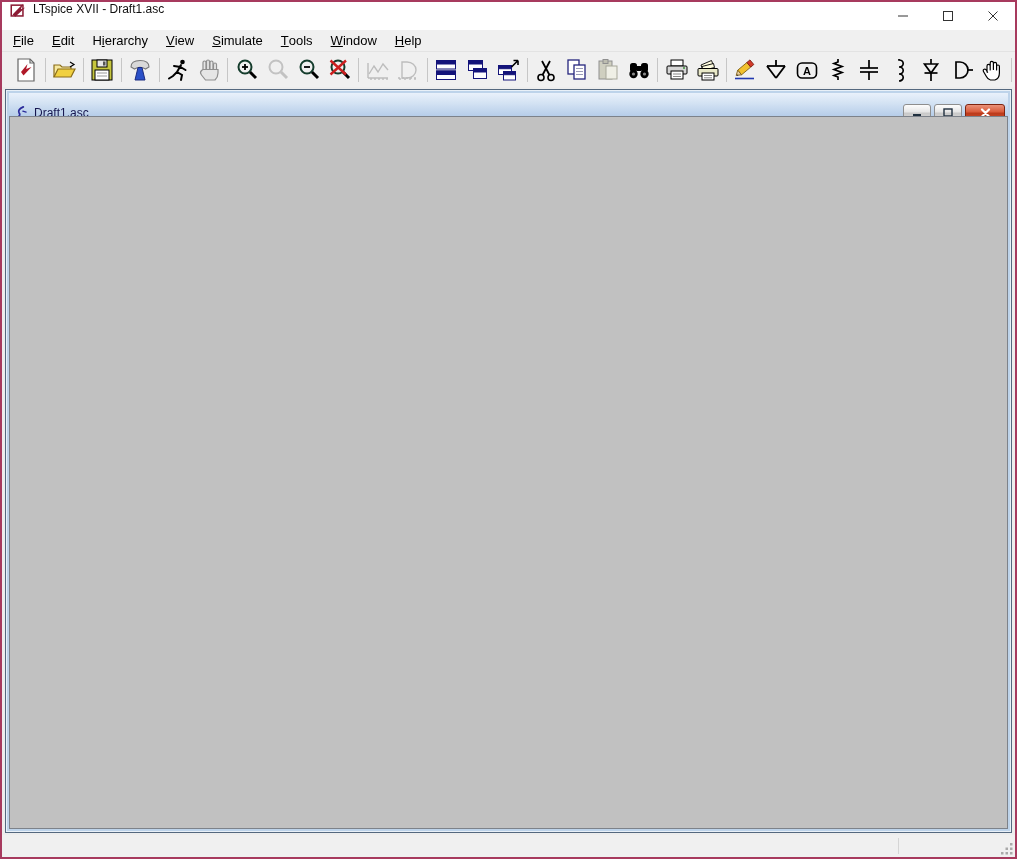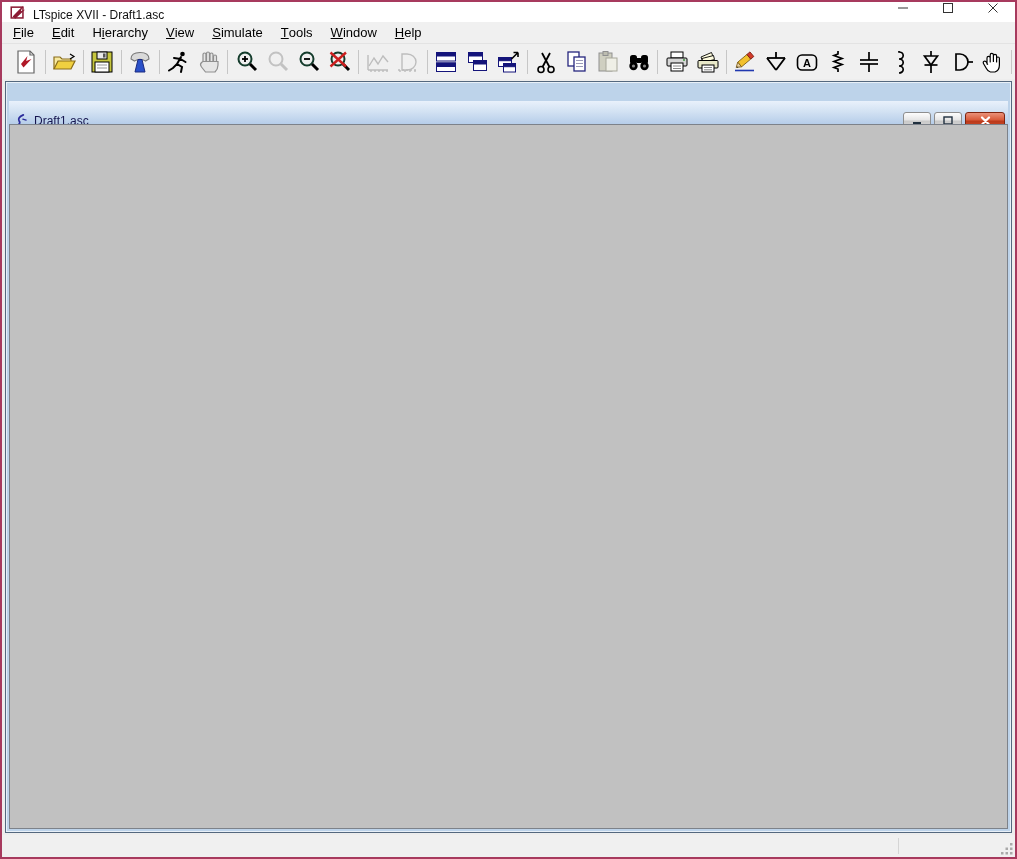--- a/index.html
+++ b/index.html
@@ -9,22 +9,22 @@
   .window {
     width:1017px; height:859px;
     border:2px solid #a73a5e;
     display:flex; flex-direction:column;
     background:#f0f0f0;
     overflow:hidden;
   }
 
   
   .titlebar {
-    height:20px; background:#ffffff;
-    display:flex; align-items:flex-end;
+    height:28px; background:#ffffff;
+    display:flex; align-items:flex-start;
     flex:0 0 auto;
   }
   .titlebar .app-icon { margin:0 6px 0 7px; display:flex; }
   .titlebar .title-text { font-size:12px; color:#111; }
   .titlebar .spacer { flex:1; }
   .win-btn {
     width:45px; height:28px;
     display:flex; align-items:center; justify-content:center;
     background:transparent; border:none; cursor:default;
   }
@@ -63,21 +63,20 @@
     flex:1; display:flex; flex-direction:column;
     border:1px solid #54687f;
     background:#bdd3ea;
     box-shadow: inset 0 0 0 1px rgba(255,255,255,0.65);
     padding:3px; min-height:0;
   }
   .mdi-titlebar {
     height:23px; flex:0 0 auto;
     display:flex; align-items:center; padding:16px 3px 0 4px;
     background:linear-gradient(#e9f1fb 0%, #d3e2f3 45%, #b6cde9 100%);
-    margin-top:16px;
   }
   .mdi-titlebar .doc-icon { margin-right:6px; display:flex; }
   .mdi-title-text { font-size:12px; color:#16164f; }
   .mdi-titlebar .spacer { flex:1; }
   .mdi-btn {
     height:17px; margin-left:3px; border-radius:3px;
     display:flex; align-items:center; justify-content:center;
     border:1px solid #8e8e8e; cursor:default; padding:0;
   }
   .mdi-btn.silver {

